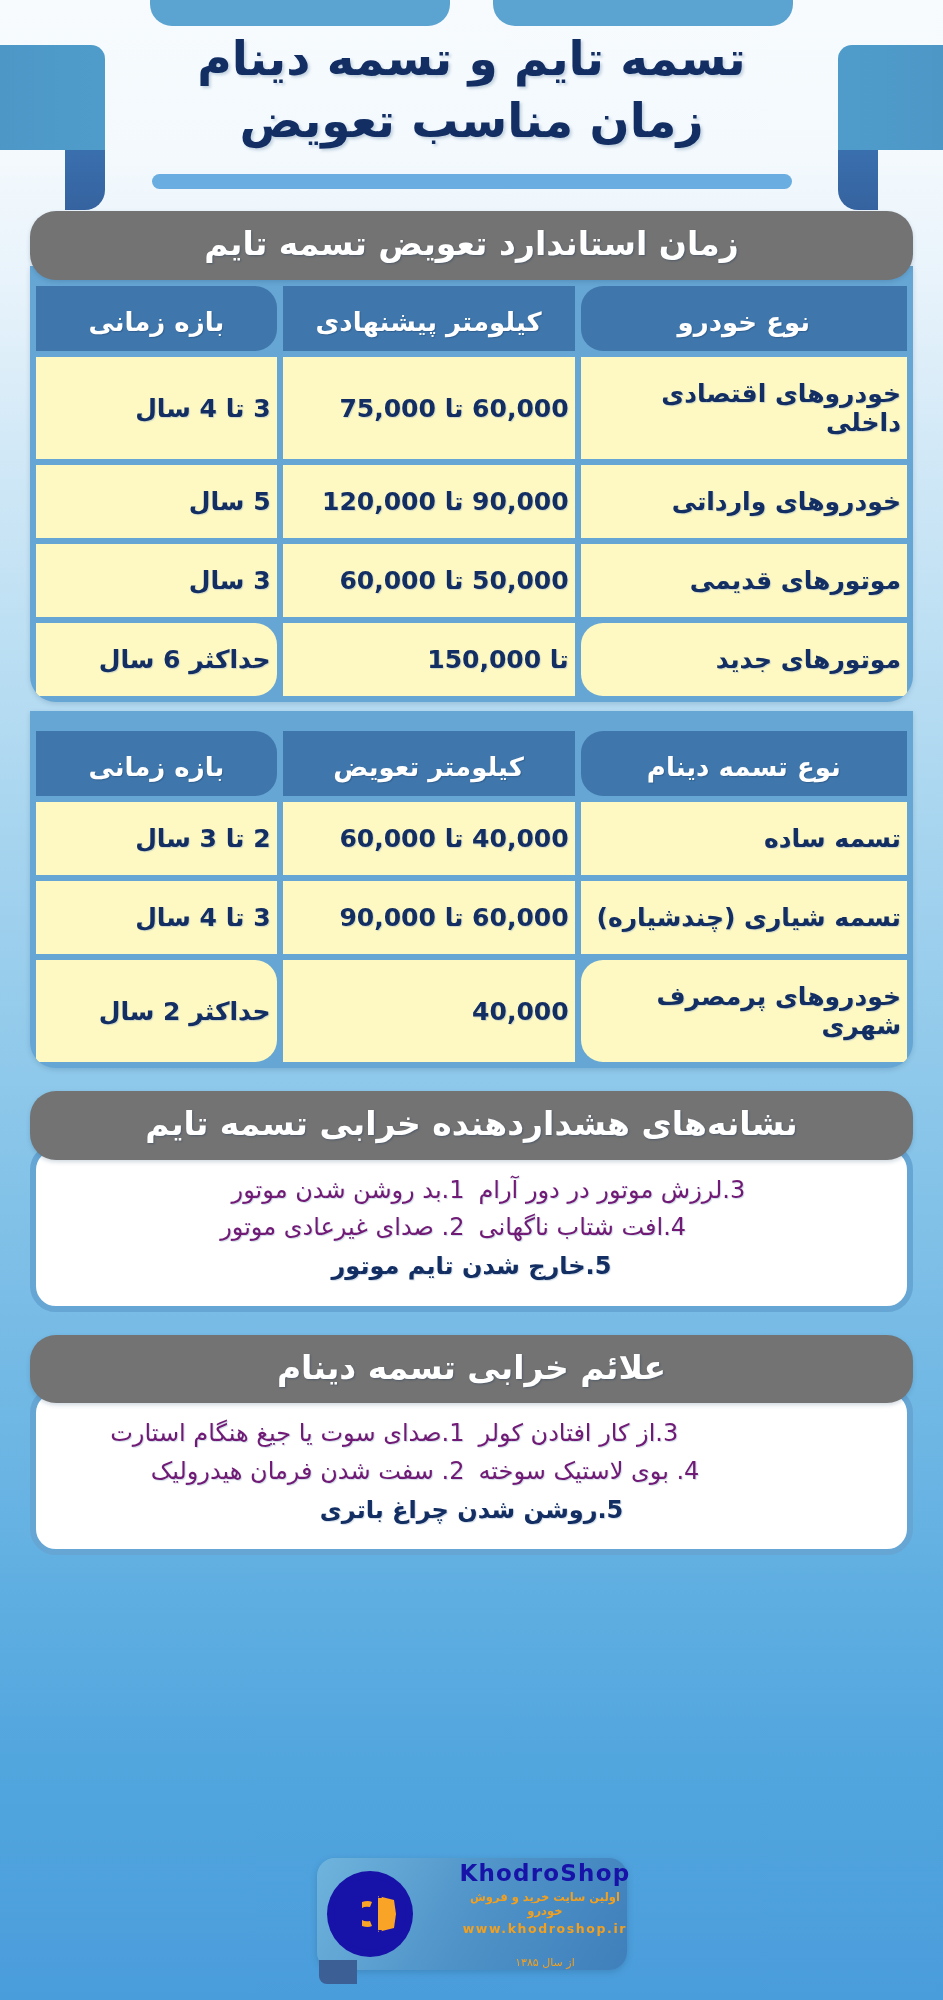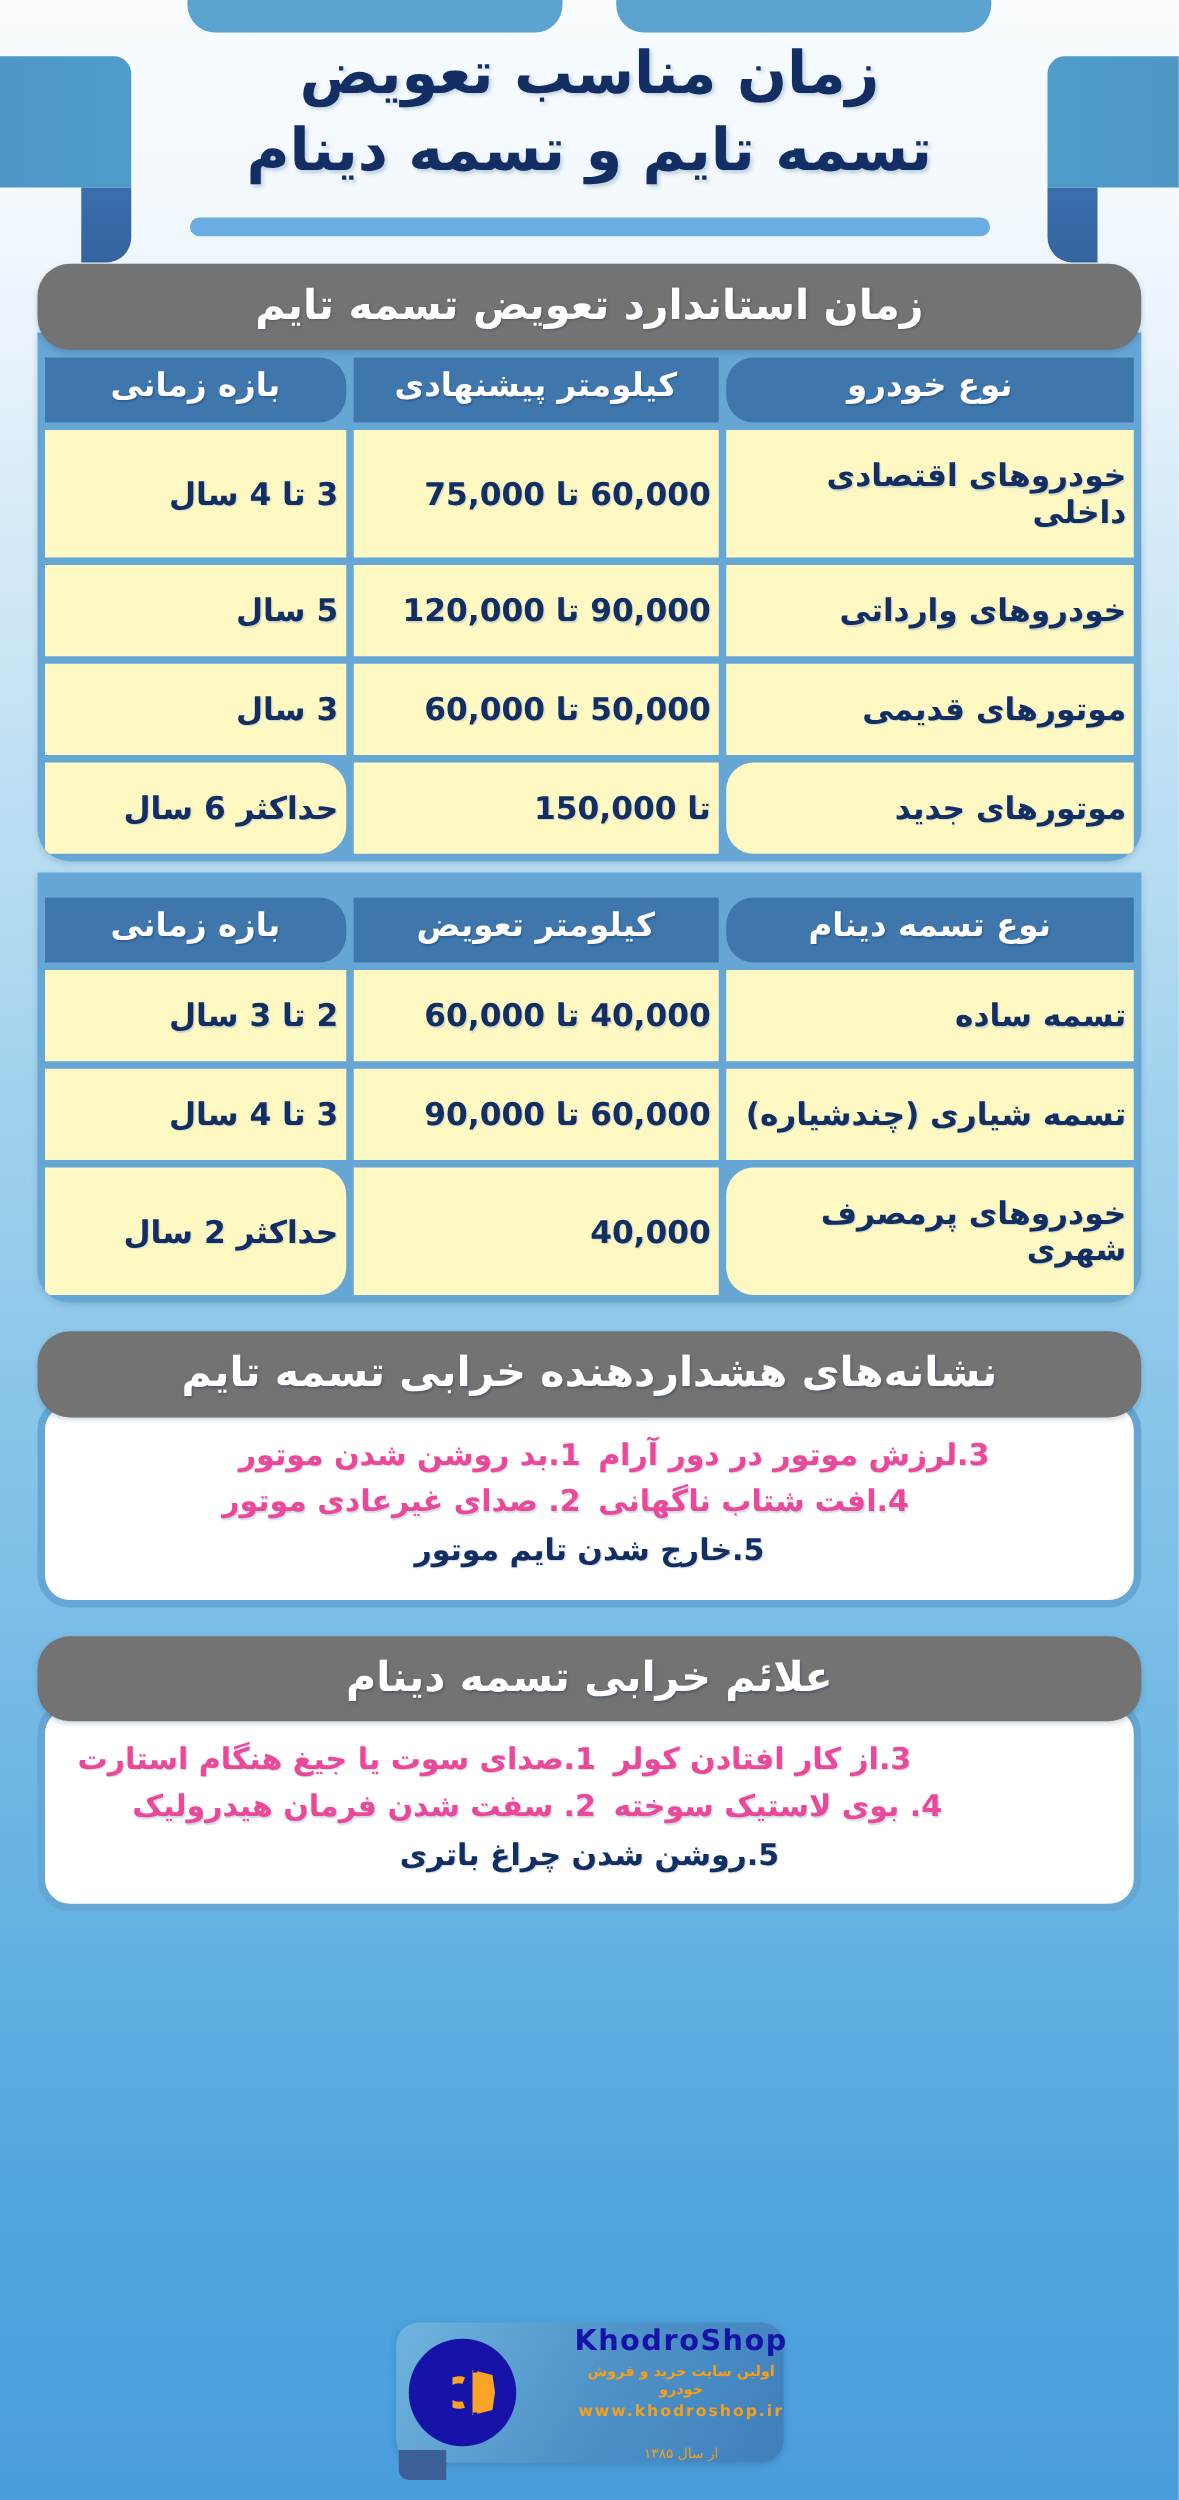--- a/index.html
+++ b/index.html
@@ -132,21 +132,21 @@
     border-collapse: separate;
     border-spacing: 6px;
     table-layout: fixed;
   }
 
   table.grid th {
     background: #3f76ab;
     color: #ffffff;
     font-size: 26px;
     font-weight: bold;
-    padding: 8px 8px 14px;
+    padding: 21px 8px 14px;
     text-align: center;
     text-shadow: 1px 1px 1px rgba(20,50,90,0.30);
   }
   table.grid tr.hdr th:first-child { border-radius: 22px 0 0 22px; }
   table.grid tr.hdr th:last-child  { border-radius: 0 22px 22px 0; }
 
   table.grid td {
     background: #fef9c3;
     color: #132e63;
     font-size: 25px;
@@ -176,23 +176,23 @@
   .list-cols {
     display: flex;
     justify-content: space-between;
     gap: 14px;
   }
   .list-col { flex: 1 1 0; }
   .list-col.left  { text-align: left; }
   .list-col.right { text-align: right; }
 
   .sym {
-    color: #ec4899;
+    color: #701a75;
     font-size: 24px;
-    font-weight: bold;
+    font-weight: normal;
     line-height: 1.55;
     text-shadow: 1px 1px 1px rgba(150,175,200,0.45);
     white-space: nowrap;
   }
   .sym-center {
     text-align: center;
     color: #132e63;
     font-size: 24px;
     font-weight: bold;
     line-height: 1.55;
@@ -278,22 +278,22 @@
 <body>
 
 <div class="ribbon rb-top-strip-left"></div>
 <div class="ribbon rb-top-strip-right"></div>
 <div class="ribbon rb-flag-left"></div>
 <div class="ribbon rb-flag-left-tail"></div>
 <div class="ribbon rb-flag-right"></div>
 <div class="ribbon rb-flag-right-tail"></div>
 
 <div class="title-zone">
+  <div class="title-line">تسمه تایم و تسمه دینام</div>
   <div class="title-line">زمان مناسب تعویض</div>
-  <div class="title-line">تسمه تایم و تسمه دینام</div>
 </div>
 <div class="title-underline"></div>
 
 <div class="content">
 
   <div class="card">
     <div class="sect-head">زمان استاندارد تعویض تسمه تایم</div>
     <div class="tbl-wrap">
       <table class="grid">
         <tbody>

